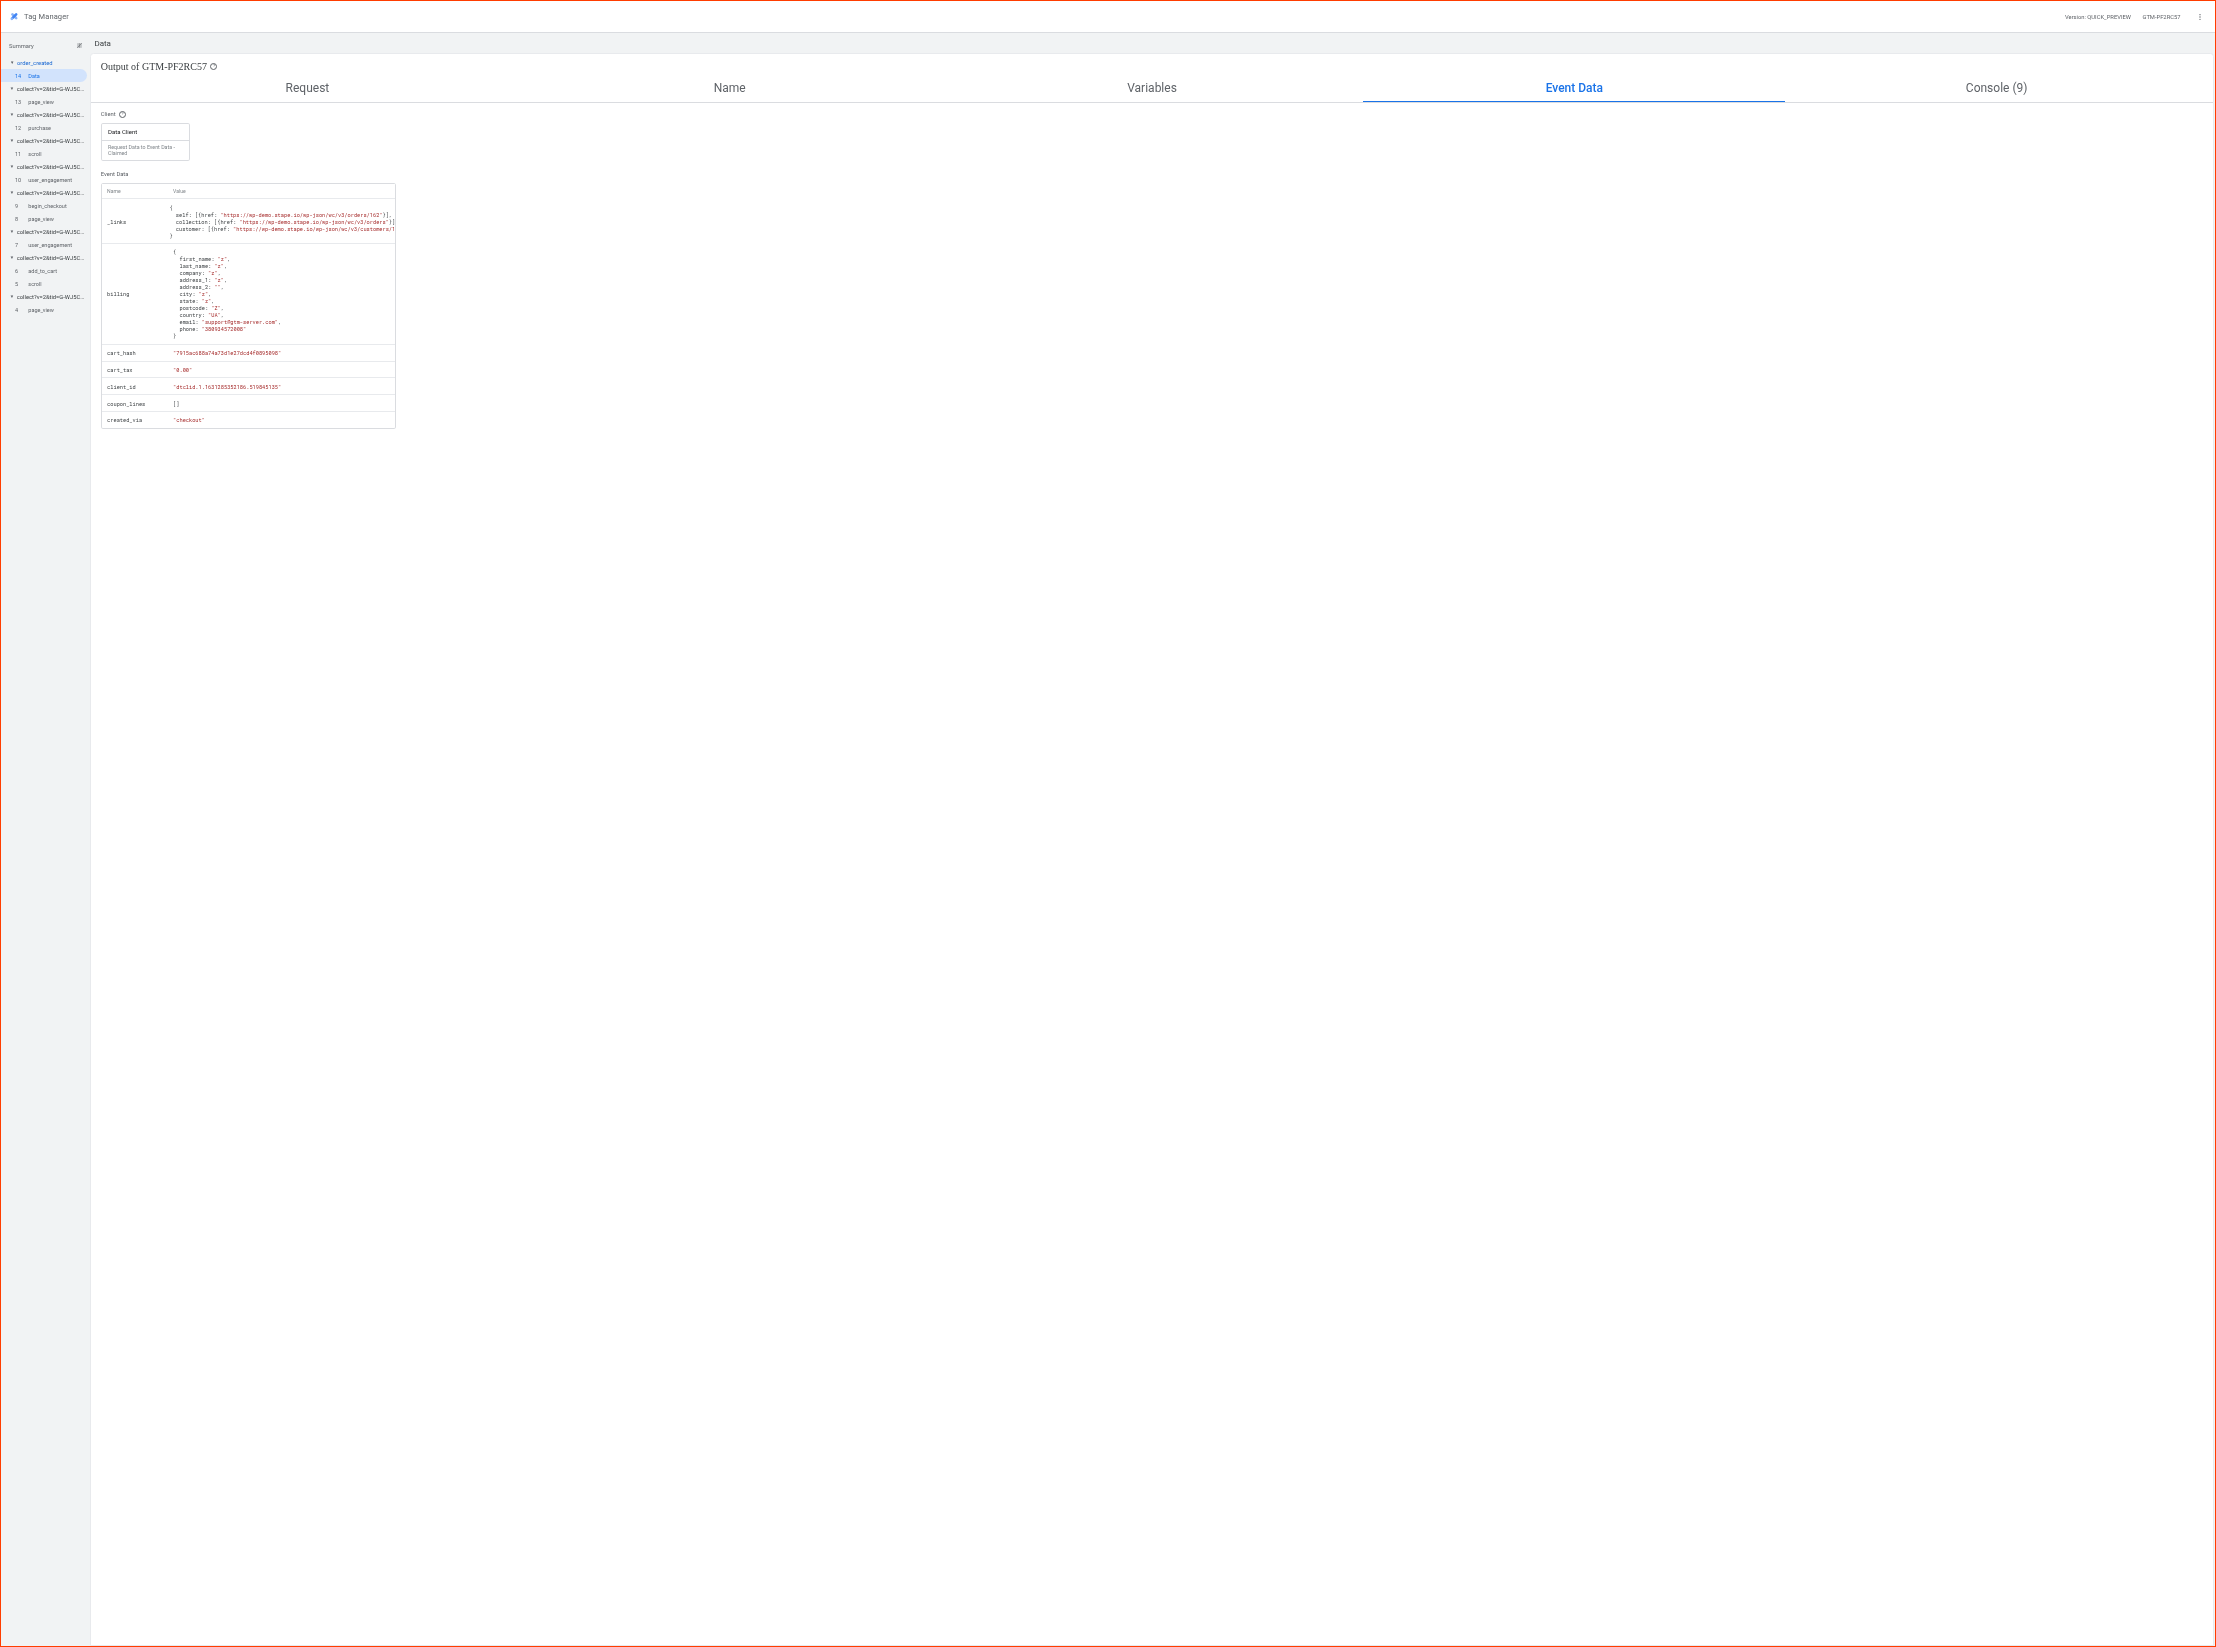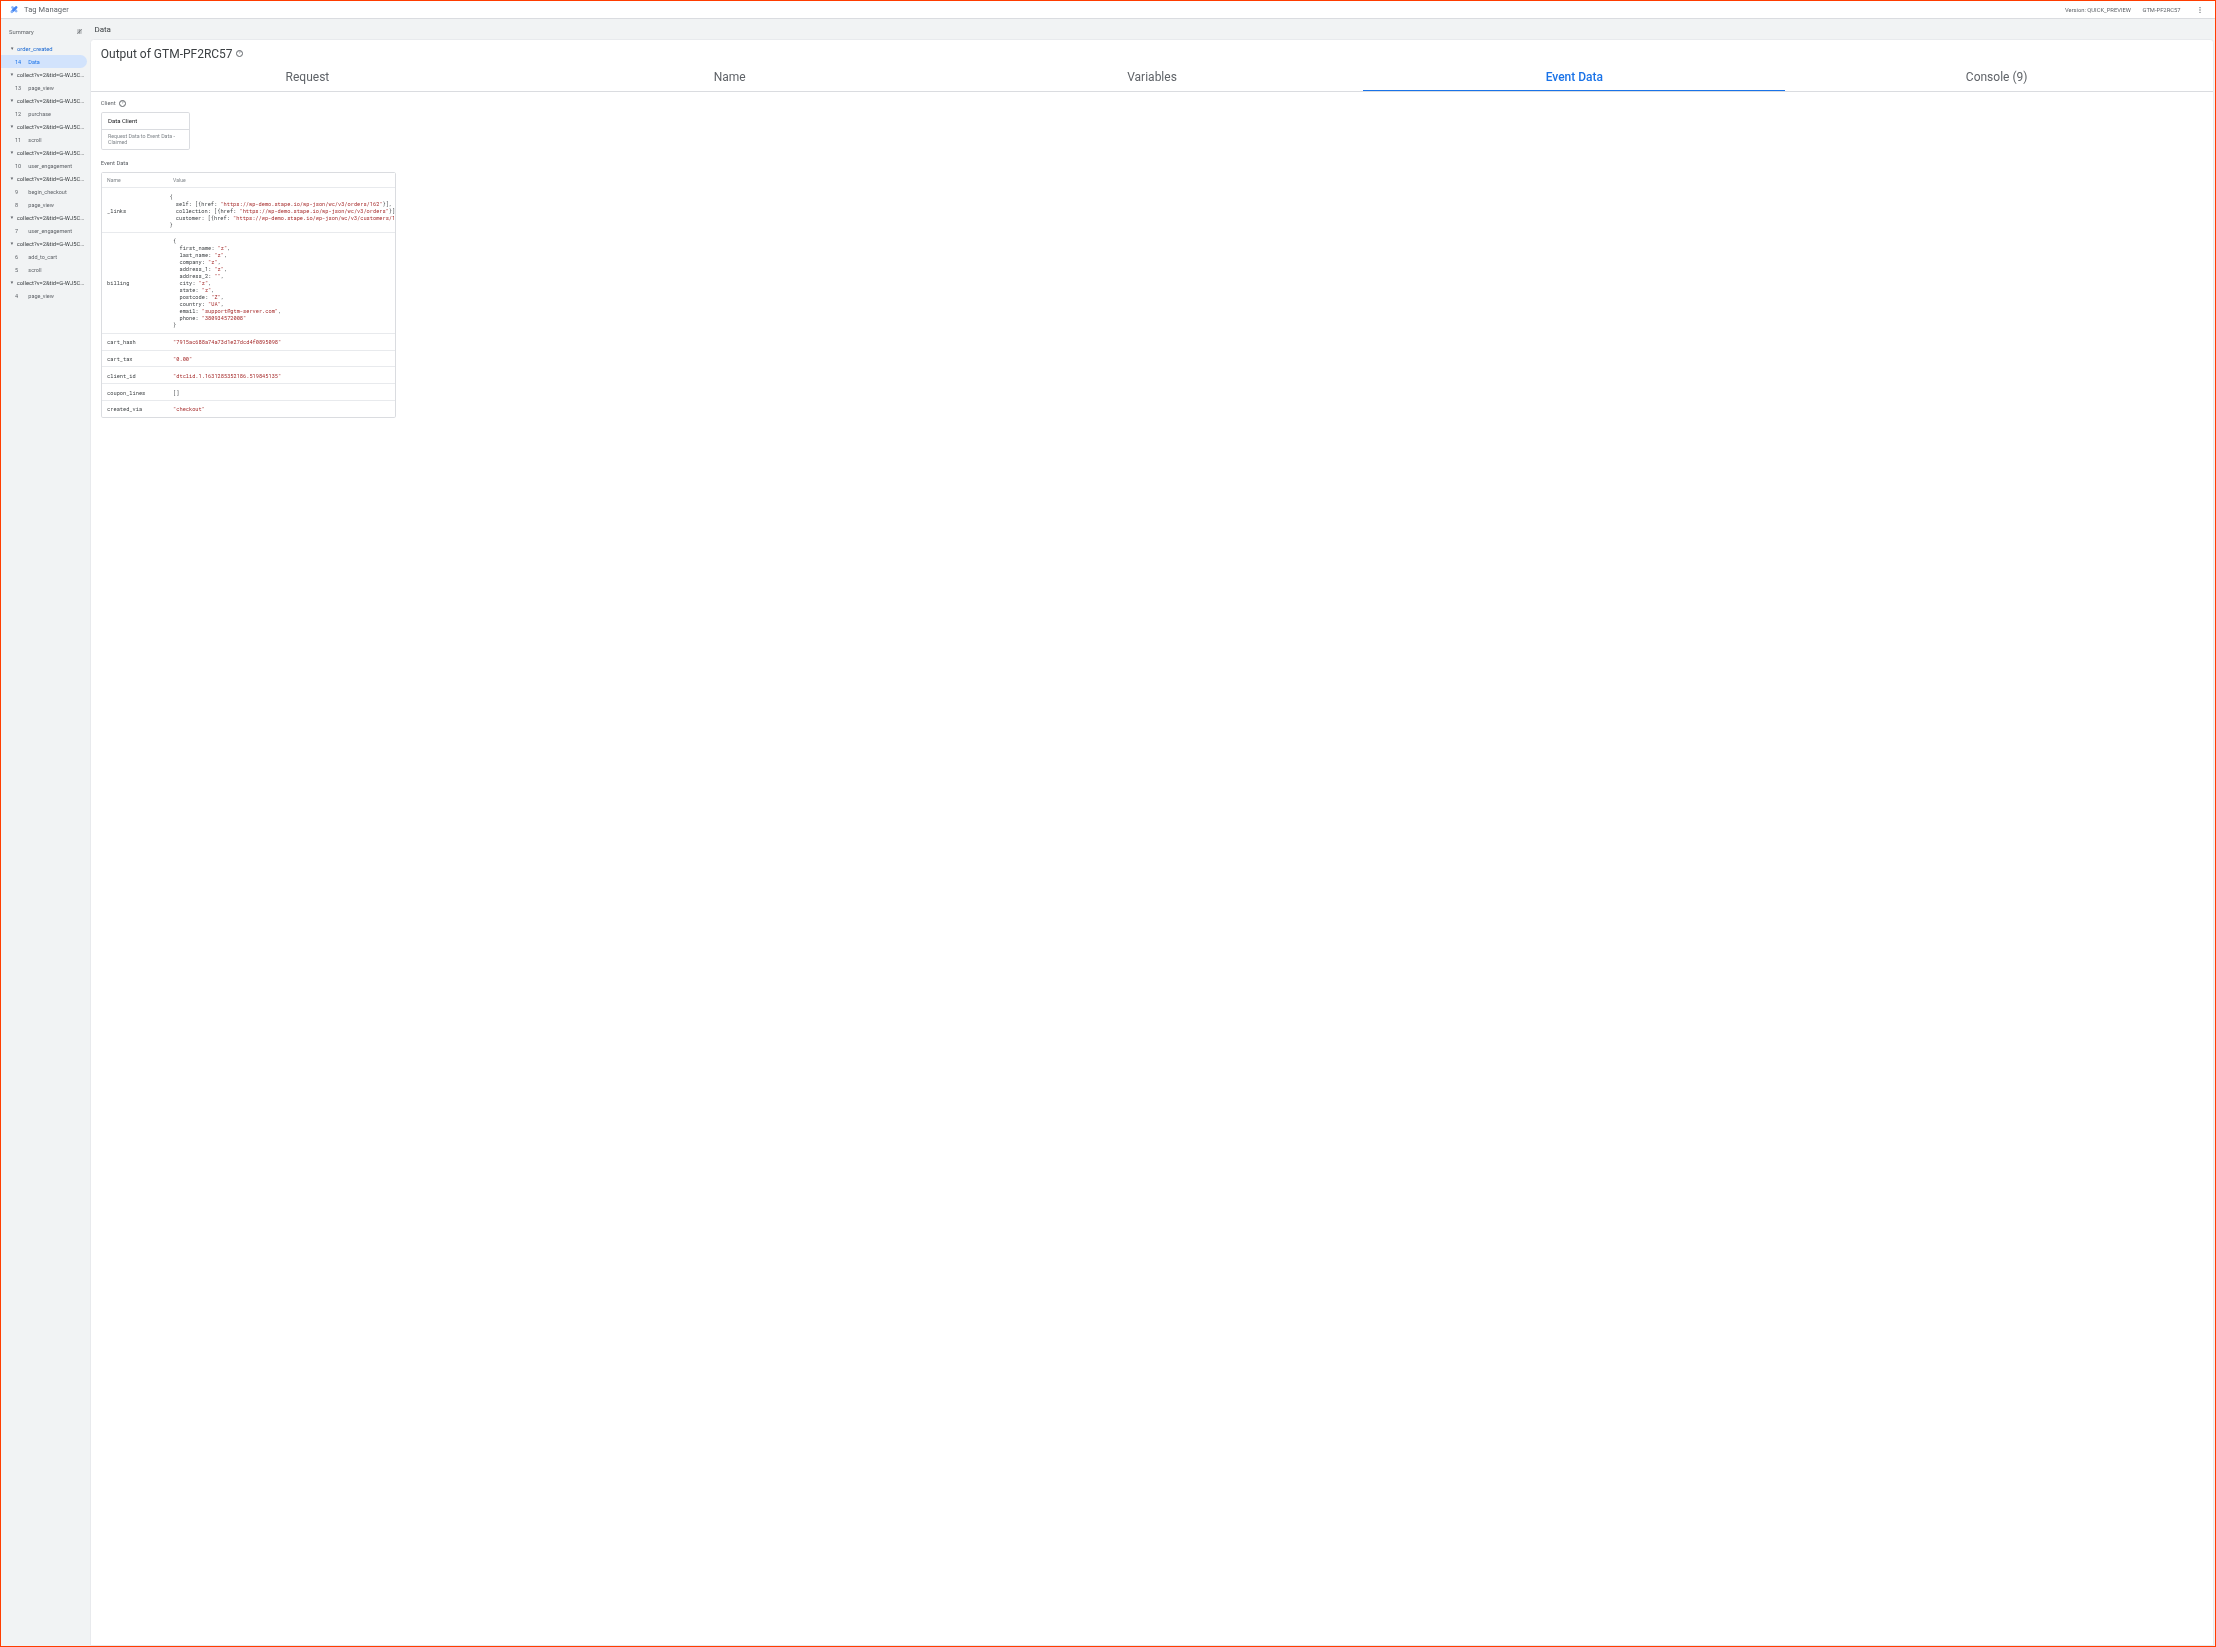--- a/index.html
+++ b/index.html
@@ -15,21 +15,21 @@
       height: 100vh;
       display: flex;
       flex-direction: column;
       overflow: hidden;
     }
 
     
     .header {
       display: flex;
       align-items: center;
-      height: 18px;
+      height: 32px;
       border-bottom: 0.4px solid #dadce0;
       padding: 0 8px;
       flex: 0 0 auto;
       background: #fff;
     }
     .header .logo-wrap {
       display: flex;
       align-items: center;
       gap: 4.4px;
     }
@@ -141,21 +141,21 @@
       min-height: 0;
       border: 0.4px solid #e8eaed;
       overflow: hidden;
     }
     .card-head {
       padding: 7px 9.8px 4.4px 9.8px;
       display: flex;
       align-items: center;
       gap: 3.5px;
     }
-    .card-head .title { font-size: 12px; color: #3c4043; }
+    .card-head .title { font-size: 10px; color: #3c4043; font-family: Liberation Serif, serif; }
     .help-icon {
       width: 7px; height: 7px; border: 0.6px solid #5f6368; border-radius: 50%;
       display: inline-flex; align-items: center; justify-content: center;
       font-size: 4.4px; color: #5f6368; line-height: 1;
     }
 
     
     .tabs {
       display: flex;
       border-bottom: 0.4px solid #dadce0;

